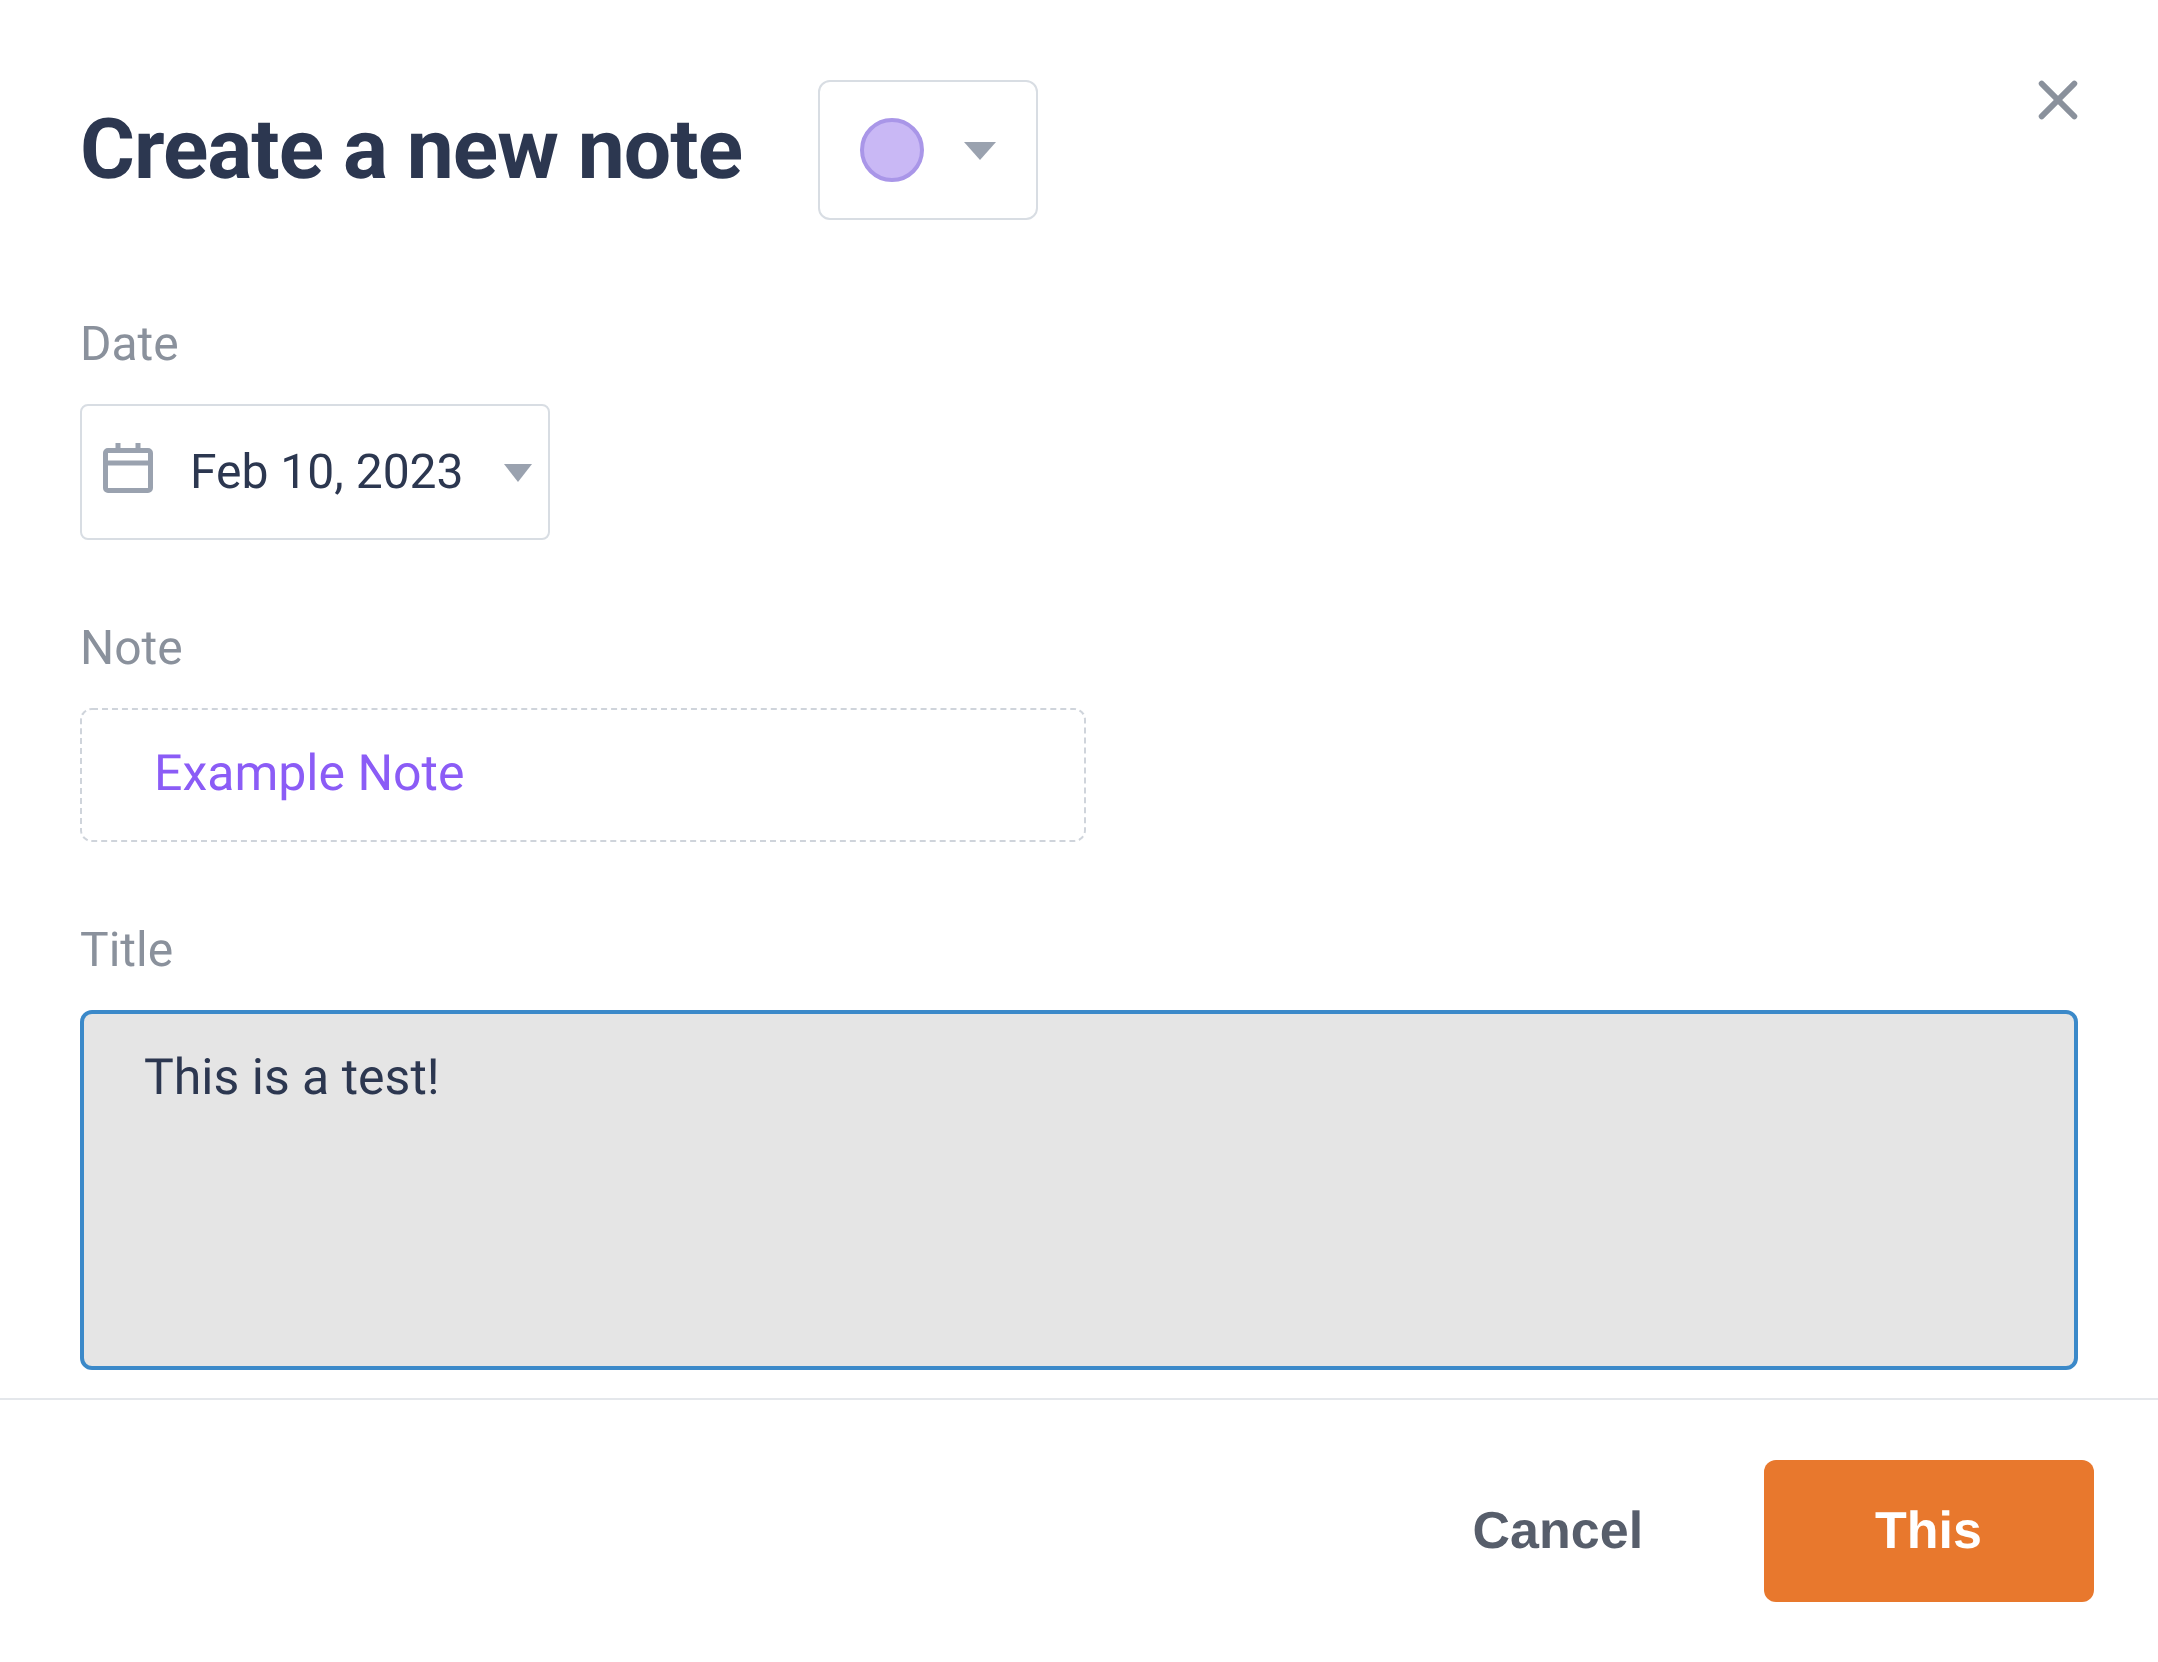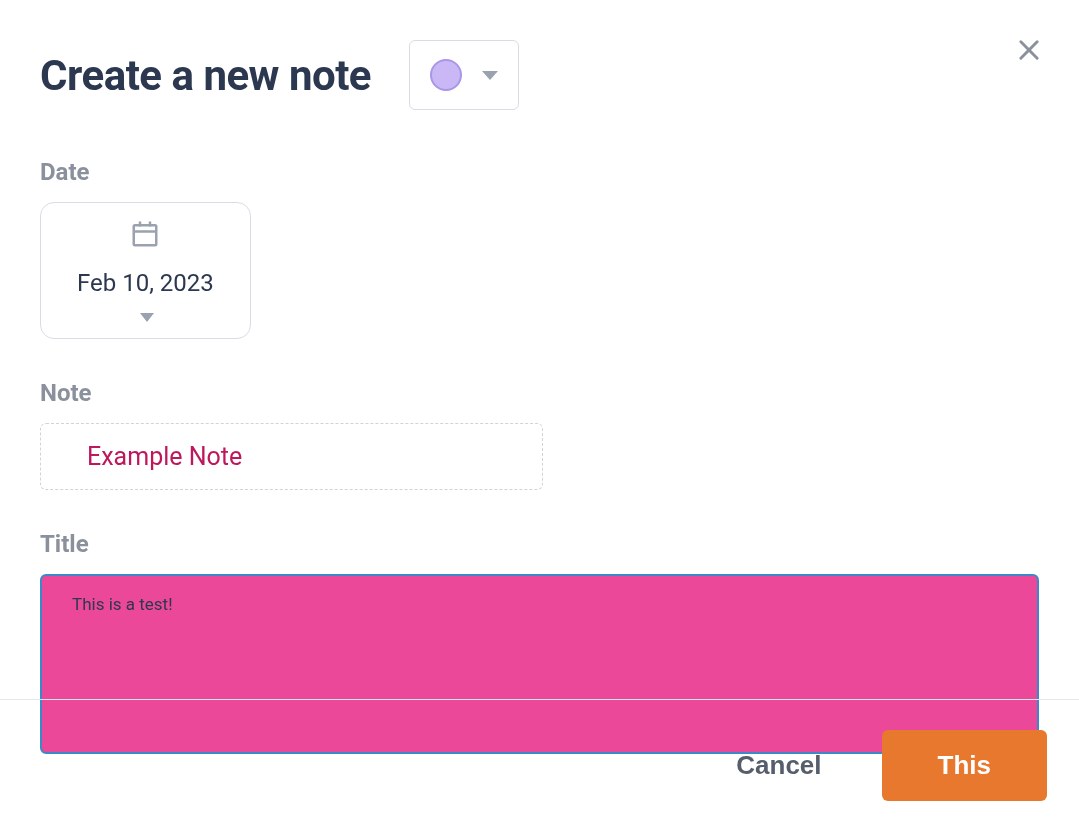--- a/index.html
+++ b/index.html
@@ -69,32 +69,31 @@
       width: 28px;
       height: 28px;
     }
     .field-group {
       margin-bottom: 40px;
     }
     .field-label {
       font-size: 24px;
       color: #8a919c;
       margin-bottom: 16px;
-      font-weight: 700;
+      font-weight: 400;
     }
     .date-picker {
       display: inline-flex;
       align-items: center;
       gap: 16px;
       border: 1px solid #d8dde3;
-      border-radius: 14px;
-      padding: 16px 36px;
+      border-radius: 4px;
+      padding: 16px 8px;
       cursor: pointer;
       background: #fff;
-      flex-direction: column;
     }
     .calendar-icon {
       color: #9aa2af;
     }
     .date-value {
       font-size: 24px;
       color: #2c3750;
       font-weight: 400;
     }
     .chevron-down-small {
@@ -102,39 +101,39 @@
       height: 0;
       border-left: 7px solid transparent;
       border-right: 7px solid transparent;
       border-top: 9px solid #9aa2af;
       margin-left: 4px;
     }
     .title-input {
       width: 503px;
       border: 1px dashed #cfd4db;
       border-radius: 6px;
-      padding: 18px 46px;
+      padding: 18px 36px;
       font-size: 25px;
-      color: #be185d;
+      color: #8b5cf6;
       font-family: inherit;
       background: #fff;
       outline: none;
     }
     .note-textarea {
       width: 100%;
       height: 180px;
       border: 2px solid #3b89c9;
       border-radius: 6px;
       padding: 18px 30px;
-      font-size: 17px;
+      font-size: 25px;
       color: #2c3750;
       font-family: inherit;
       resize: none;
       outline: none;
-      background: #ec4899;
+      background: #e5e5e5;
     }
     .footer {
       border-top: 1px solid #e4e7eb;
       padding: 30px 32px;
       display: flex;
       justify-content: flex-end;
       align-items: center;
       gap: 48px;
       position: absolute;
       bottom: 0;

